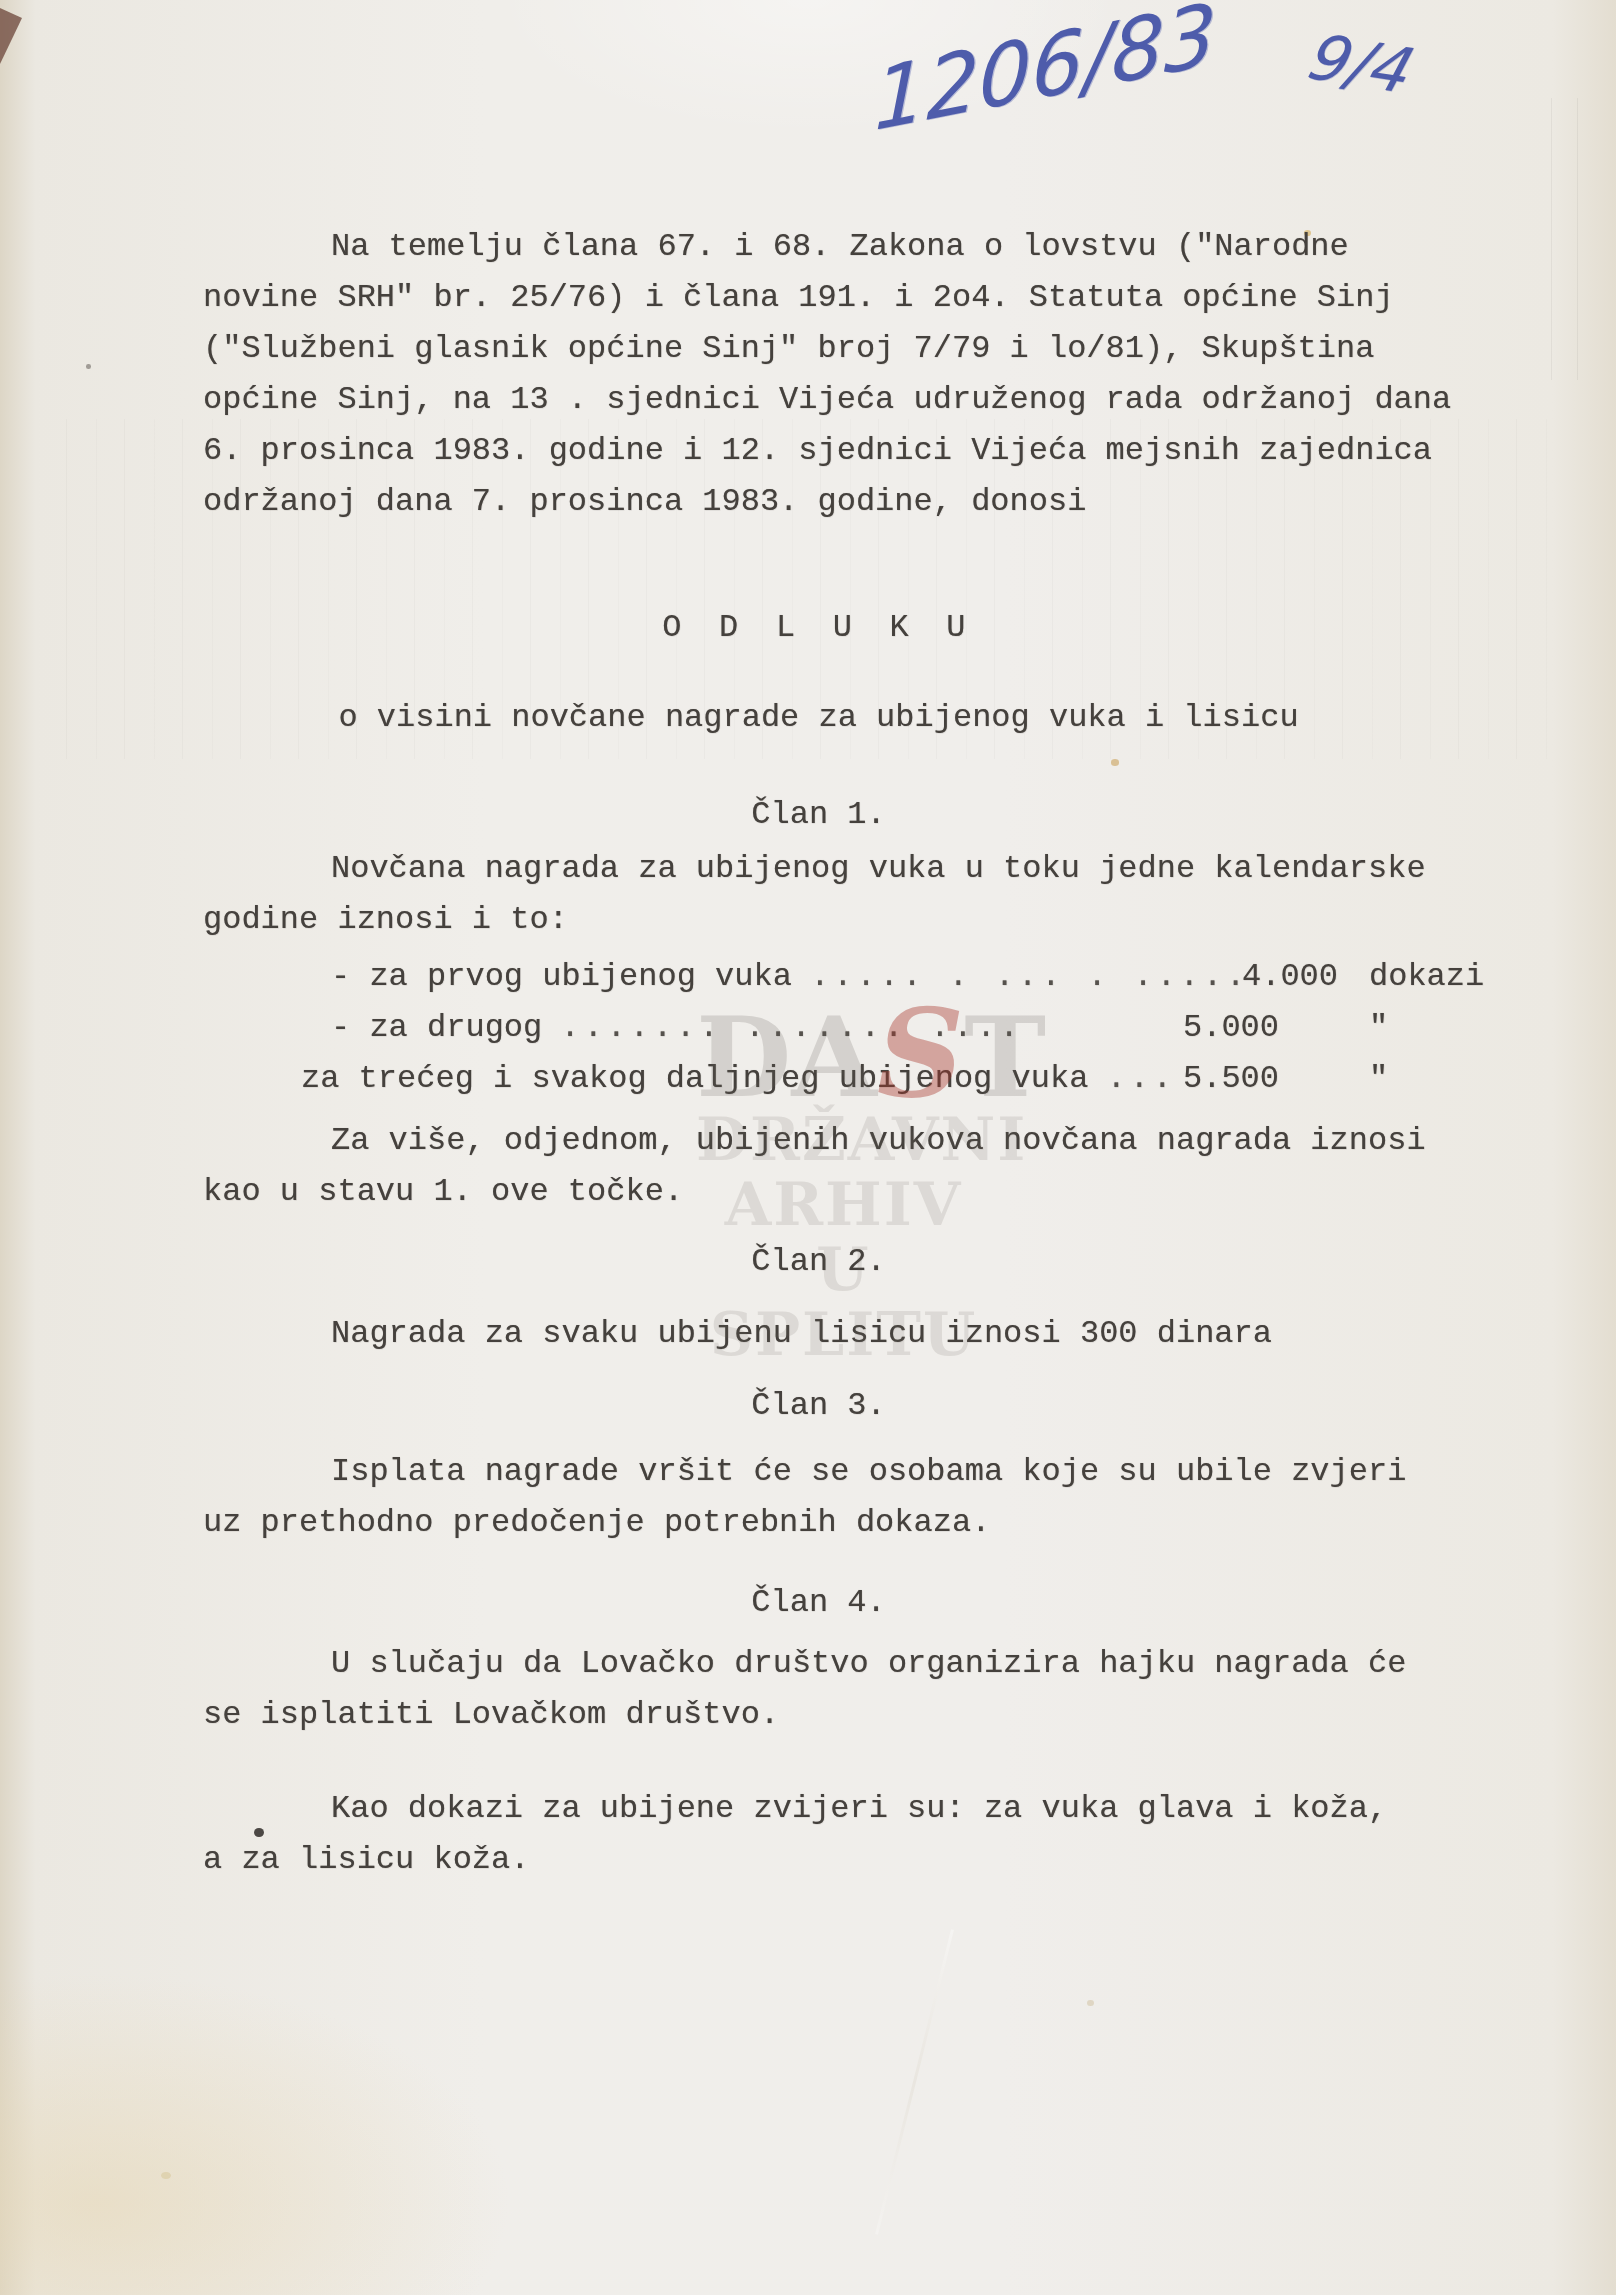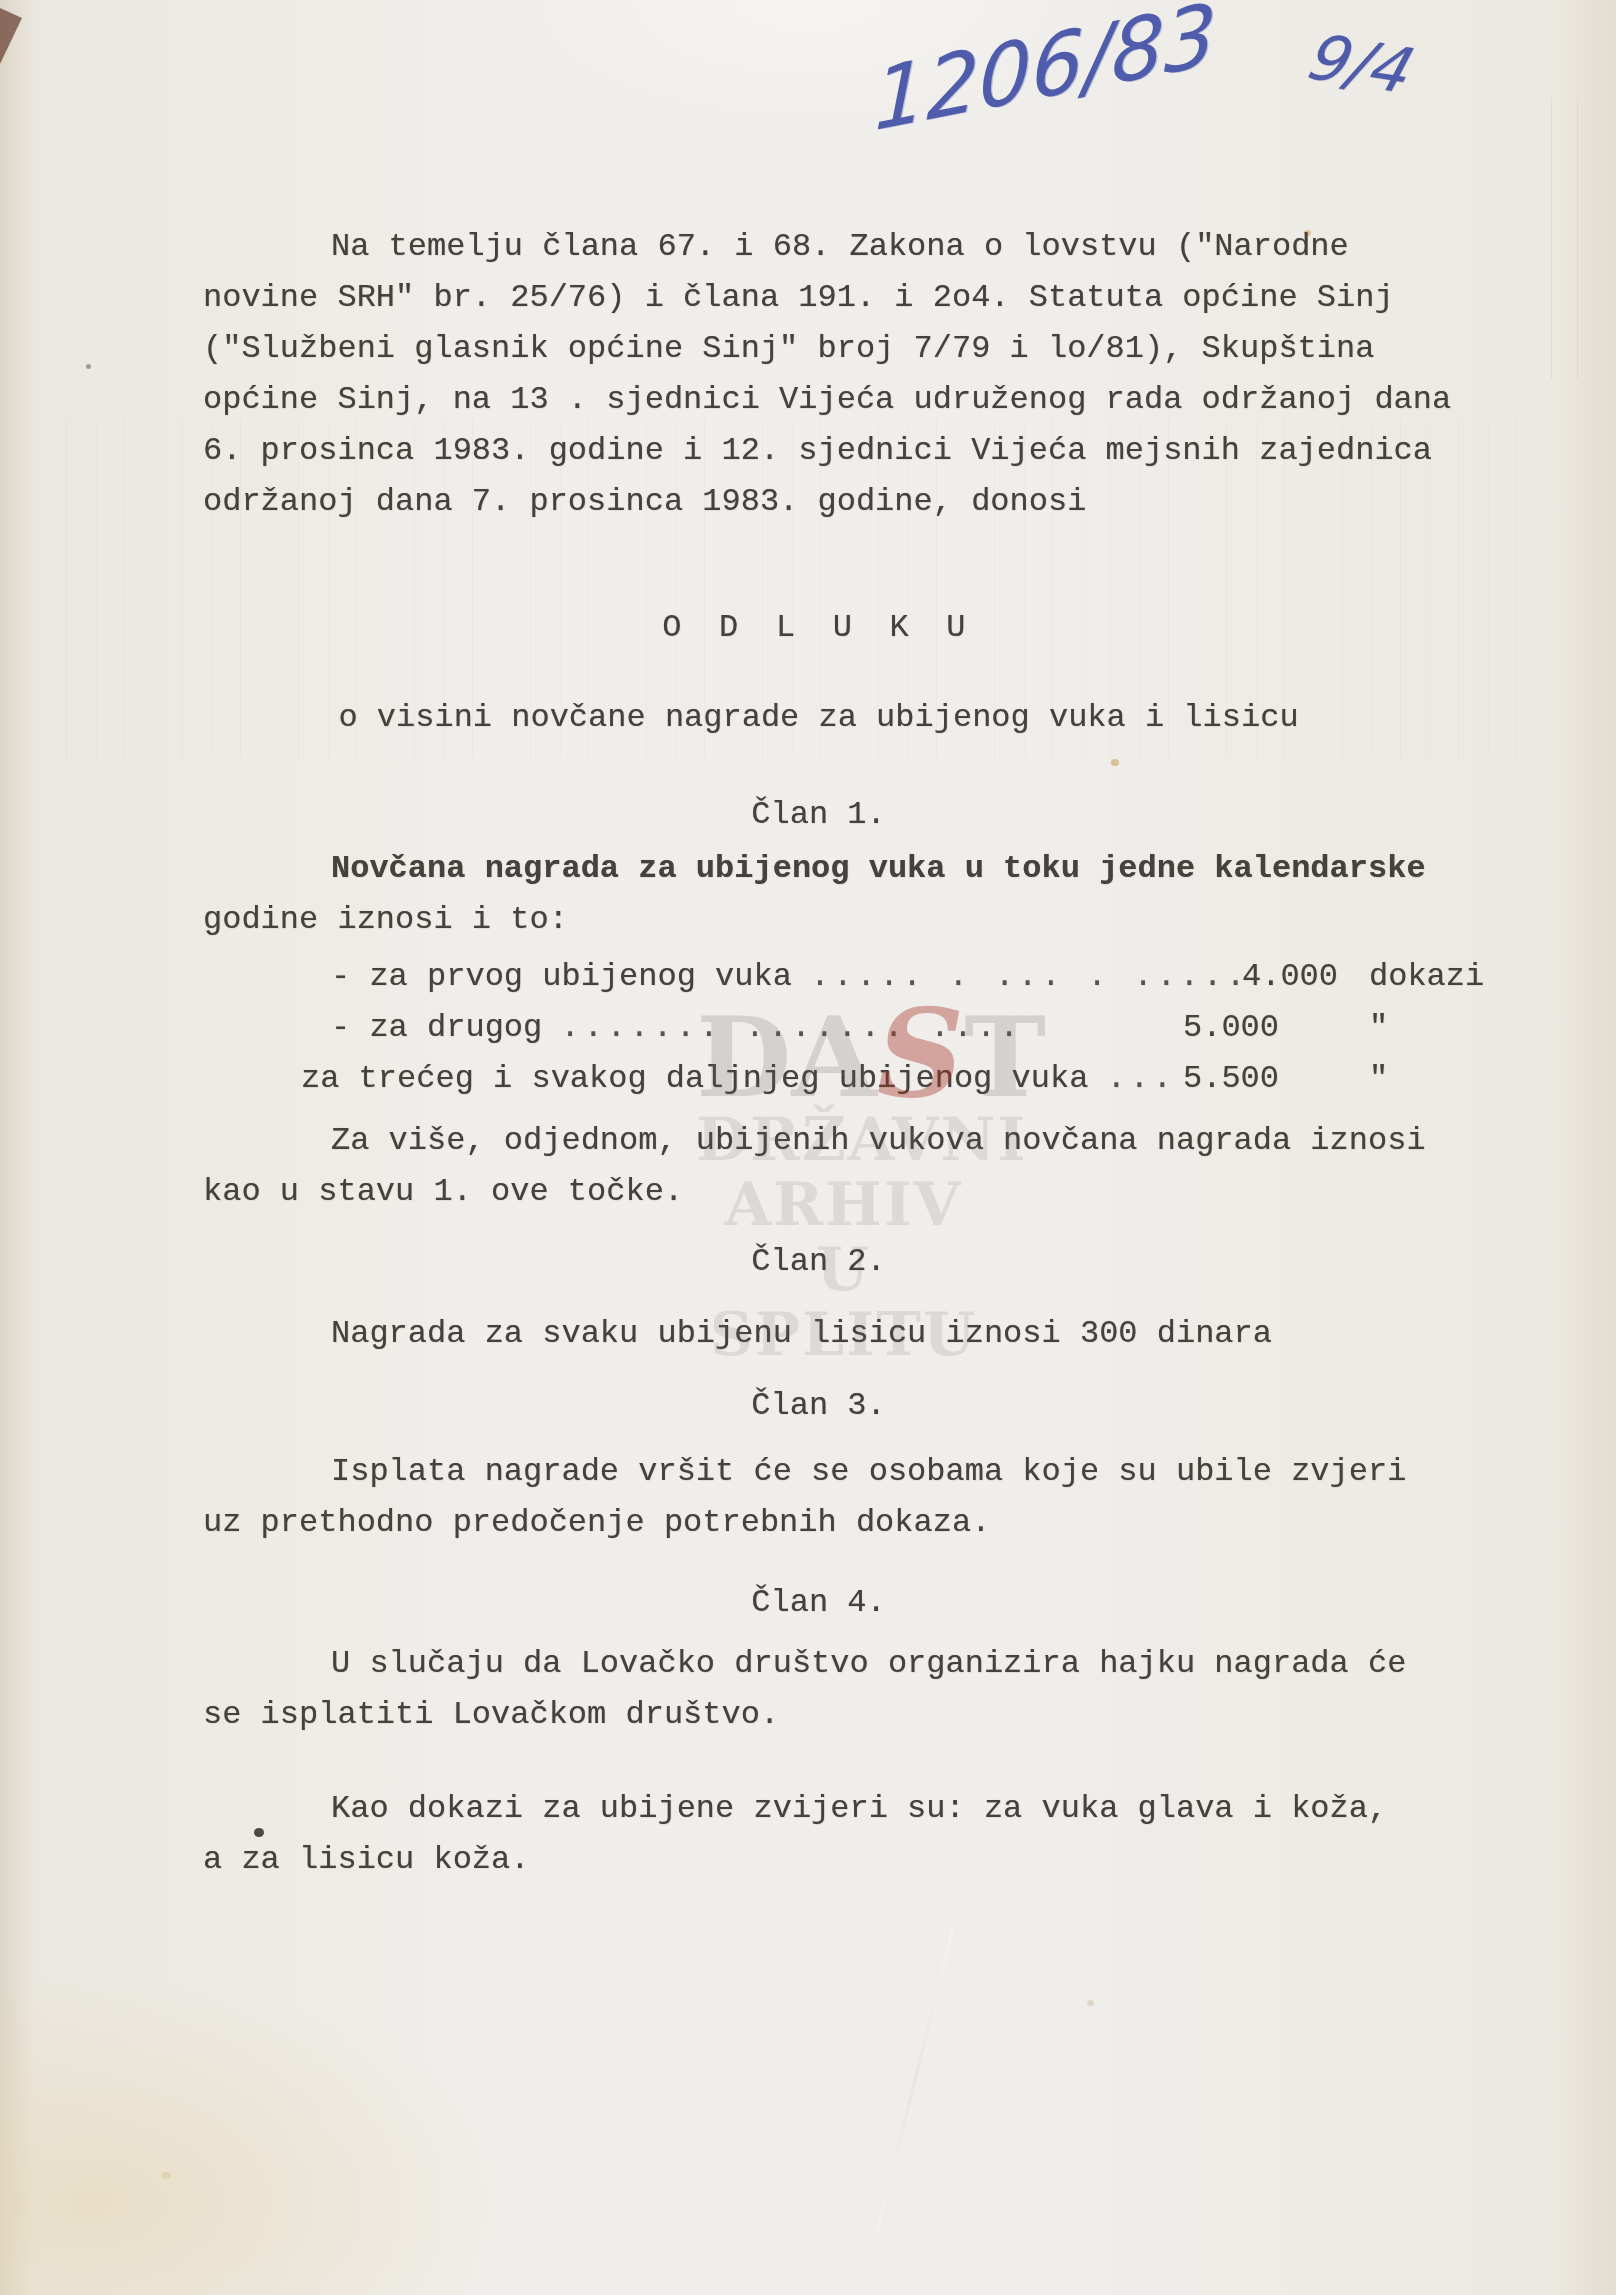--- a/index.html
+++ b/index.html
@@ -80,21 +80,21 @@
     position:absolute;left:203px;top:221px;width:1231px;z-index:3;
     font-size:32px;line-height:51px;color:#45413d;
     text-shadow:0 0 0.7px rgba(62,57,52,0.45), 0.7px 0.7px 0 rgba(62,57,52,0.06);
   }
   .content p{margin:0;white-space:nowrap;}
   .ind{padding-left:128px;}
   .ctr{text-align:center;}
   .mt-title{margin-top:75px !important;letter-spacing:9.2px;}
   .mt-sub{margin-top:39px !important;}
   .mt-h1{margin-top:46px !important;}
-  .mt-p1{margin-top:2.6px !important;font-weight:bold;}
+  .mt-p1{margin-top:2.6px !important;}
   .mt-tar{margin-top:6.5px !important;}
   .mt-p2{margin-top:10.5px !important;}
   .mt-h2{margin-top:19.6px !important;}
   .mt-a2{margin-top:21px !important;}
   .mt-h3{margin-top:21px !important;}
   .mt-a3{margin-top:14.4px !important;}
   .mt-h4{margin-top:29px !important;}
   .mt-a4{margin-top:10.5px !important;}
   .mt-h5{margin-top:33px !important;}
   .mt-a5{margin-top:43px !important;}

